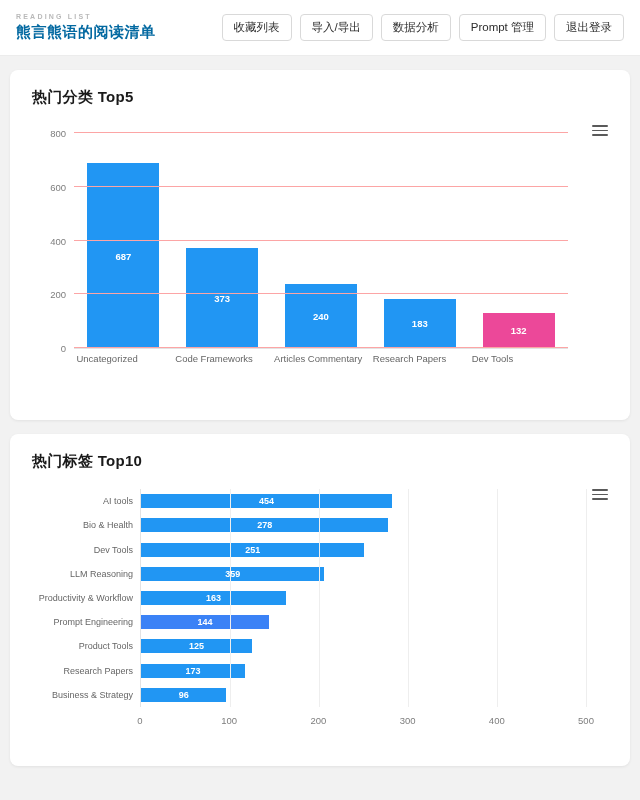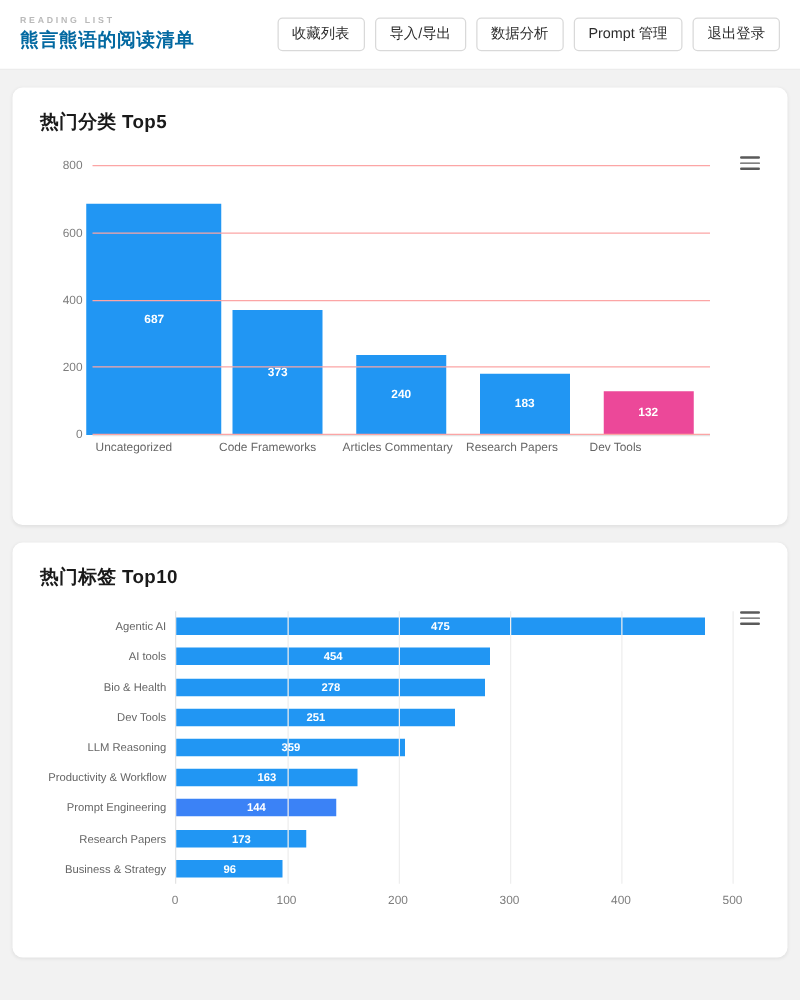--- a/index.html
+++ b/index.html
@@ -259,21 +259,21 @@
   <div class="menu-icon">
       <span></span>
       <span></span>
       <span></span>
     </div>
 
   <div class="colchart">
     <div class="col-plot" id="col-plot">
       <div class="cols" id="col-bars">
           <div class="col-item">
-            <div class="col-bar" style="height: 85.875%; background: rgb(33, 150, 243); padding-left: 36px;">
+            <div class="col-bar" style="height: 85.875%; background: rgb(33, 150, 243);">
               <div class="col-val">687</div>
             </div>
           </div>
           <div class="col-item">
             <div class="col-bar" style="height: 46.625%; background: rgb(33, 150, 243);">
               <div class="col-val">373</div>
             </div>
           </div>
           <div class="col-item">
             <div class="col-bar" style="height: 30%; background: rgb(33, 150, 243);">
@@ -322,26 +322,20 @@
   <div class="menu-icon">
       <span></span>
       <span></span>
       <span></span>
     </div>
 
   <div class="barchart">
     <div class="bar-plot" id="bar-plot">
       <div class="bar-rows" id="bar-rows">
           <div class="bar-row">
-            <div class="bar-cat">Agentic AI</div>
-            <div class="bar-fill" style="width: 95%; background: rgb(33, 150, 243);">
-              <div class="bar-val">475</div>
-            </div>
-          </div>
-          <div class="bar-row">
             <div class="bar-cat">AI tools</div>
             <div class="bar-fill" style="width: 56.4%; background: rgb(33, 150, 243);">
               <div class="bar-val">454</div>
             </div>
           </div>
           <div class="bar-row">
             <div class="bar-cat">Bio &amp; Health</div>
             <div class="bar-fill" style="width: 55.6%; background: rgb(33, 150, 243);">
               <div class="bar-val">278</div>
             </div>
@@ -361,20 +355,26 @@
           <div class="bar-row">
             <div class="bar-cat">Productivity &amp; Workflow</div>
             <div class="bar-fill" style="width: 32.6%; background: rgb(33, 150, 243);">
               <div class="bar-val">163</div>
             </div>
           </div>
           <div class="bar-row">
             <div class="bar-cat">Prompt Engineering</div>
             <div class="bar-fill" style="width: 28.8%; background: #3b82f6;">
               <div class="bar-val">144</div>
+            </div>
+          </div>
+          <div class="bar-row">
+            <div class="bar-cat">Product Tools</div>
+            <div class="bar-fill" style="width: 25%; background: rgb(33, 150, 243);">
+              <div class="bar-val">125</div>
             </div>
           </div>
           <div class="bar-row">
             <div class="bar-cat">Research Papers</div>
             <div class="bar-fill" style="width: 23.4%; background: rgb(33, 150, 243);">
               <div class="bar-val">173</div>
             </div>
           </div>
           <div class="bar-row">
             <div class="bar-cat">Business &amp; Strategy</div>

